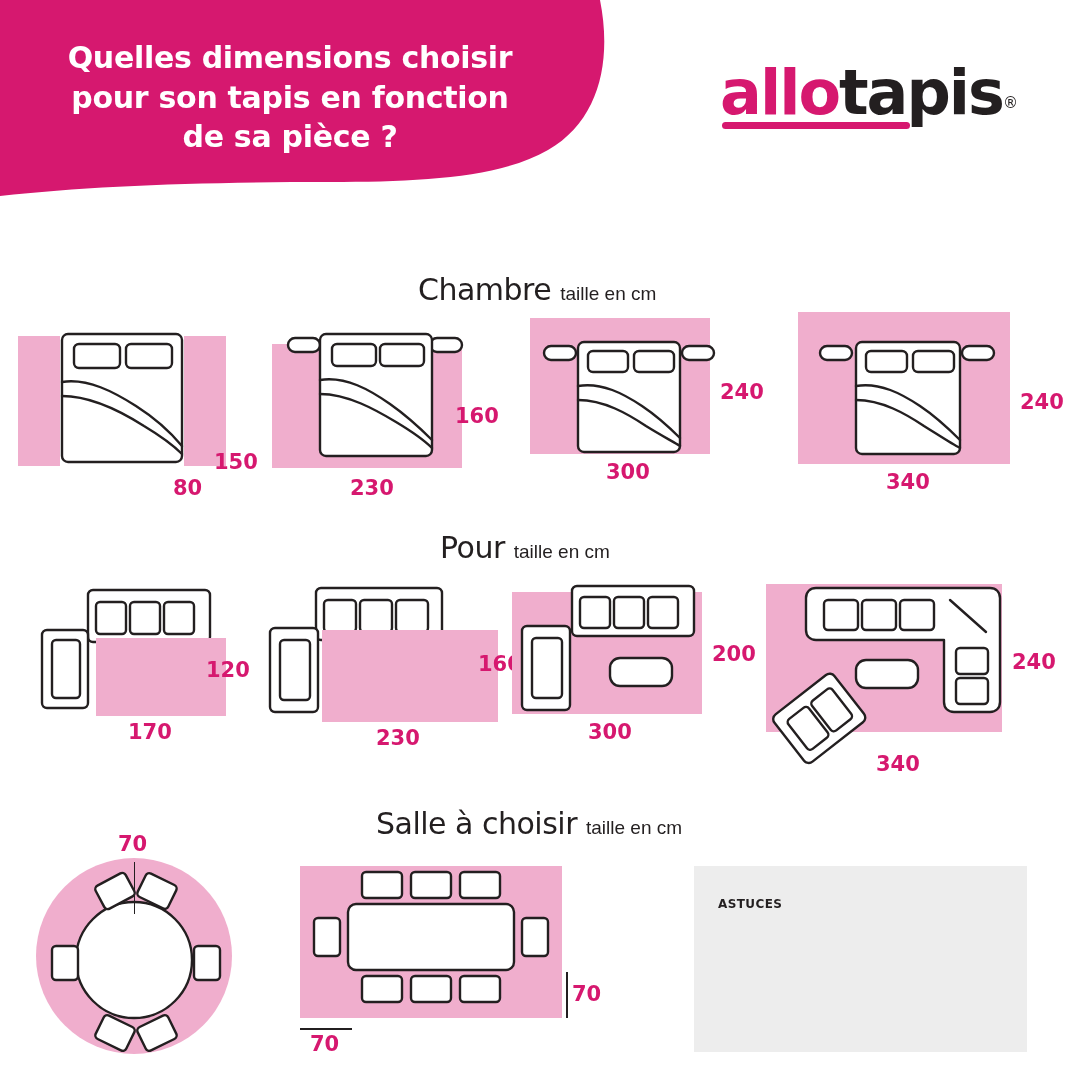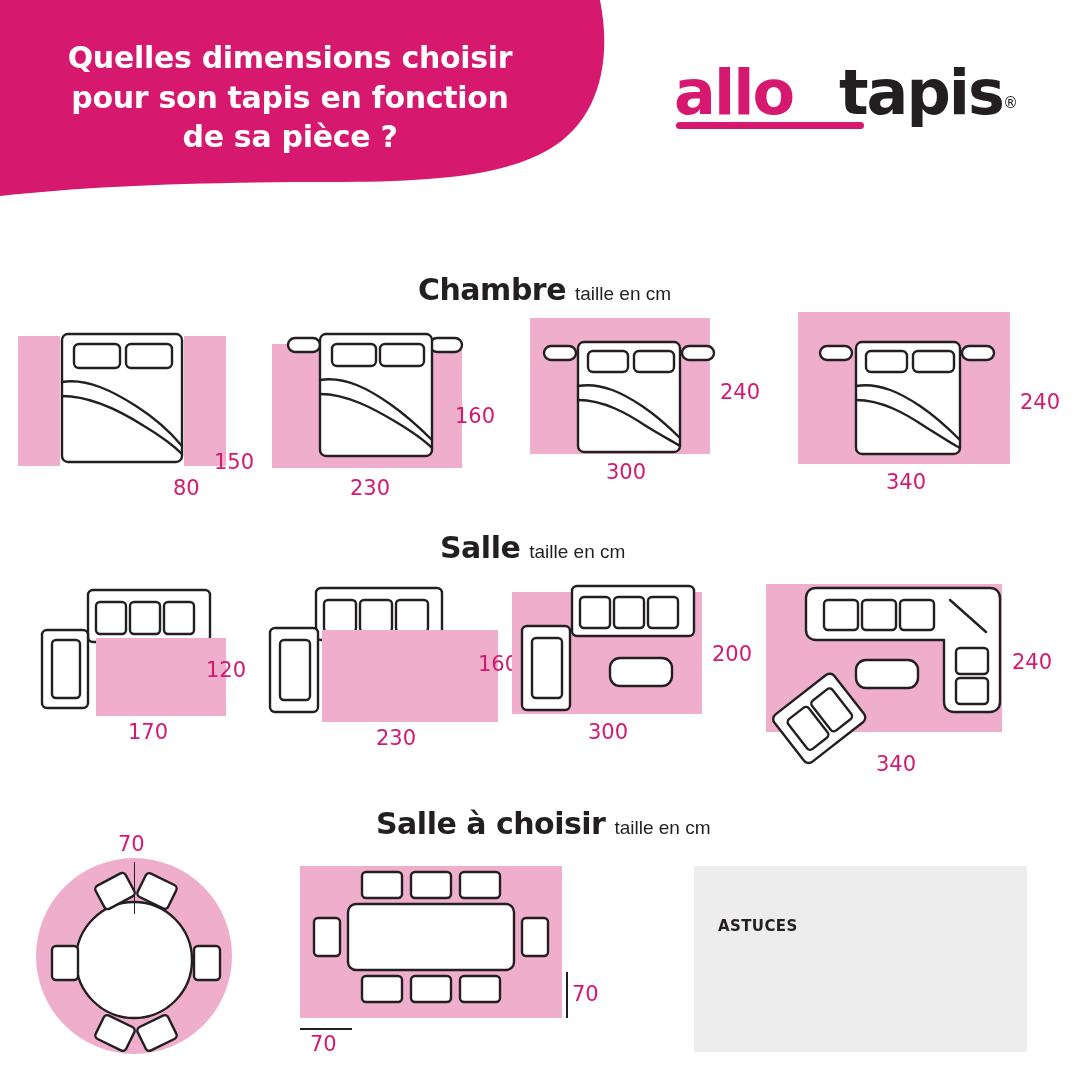--- a/index.html
+++ b/index.html
@@ -28,55 +28,55 @@
     white-space:pre-line;
   }
   #logo{
     position:absolute;right:62px;top:62px;
     font-family:"DejaVu Sans", sans-serif;
   }
   #logo .logo-text{
     font-size:62px;font-weight:bold;letter-spacing:-2px;line-height:1;
   }
   #logo .logo-allo{color:#d6186f;}
-  #logo .logo-tapis{color:#231f20;margin-left:46px;}
+  #logo .logo-tapis{color:#231f20;}
   #logo .logo-reg{
     font-size:15px;vertical-align:super;color:#231f20;font-weight:normal;
   }
   #logo .logo-underline{
     position:absolute;left:2px;top:60px;width:188px;height:7px;background:#d6186f;border-radius:4px;
   }
   
   .section-head{position:absolute;white-space:nowrap;}
   .section-head .sec-title{
     font-family:"DejaVu Sans", sans-serif;
-    font-weight:bold;font-size:30px;color:#231f20;letter-spacing:-0.5px;
+    font-weight:normal;font-size:30px;color:#231f20;letter-spacing:-0.5px;
   }
   .section-head .sec-sub{
     font-size:19px;color:#231f20;margin-left:9px;font-weight:normal;
   }
   
   .rug{position:absolute;background:#f0aecd;}
   .dim{
-    position:absolute;color:#d6186f;font-weight:normal;font-size:21px;
+    position:absolute;color:#d6186f;font-weight:bold;font-size:21px;
     font-family:"DejaVu Sans", sans-serif;white-space:nowrap;
   }
   .grp{position:absolute;}
   svg{overflow:visible;}
   .ln{fill:none;stroke:#231f20;stroke-width:2.4;stroke-linejoin:round;stroke-linecap:round;}
   .lnf{fill:#ffffff;stroke:#231f20;stroke-width:2.4;stroke-linejoin:round;stroke-linecap:round;}
   
   #tips-box{
     position:absolute;left:694px;top:866px;width:333px;height:186px;
     background:#ededed;
   }
   #tips-title{
     position:absolute;left:24px;top:31px;
     font-family:"DejaVu Sans", sans-serif;
-    font-weight:bold;font-size:15px;letter-spacing:0.4px;color:#231f20;margin-top:20px;
+    font-weight:bold;font-size:12px;letter-spacing:0.4px;color:#231f20;
   }
   #tips-body{
     position:absolute;left:24px;top:58px;width:278px;
     font-size:15.5px;line-height:1.63;color:#231f20;
   }
   .tick{position:absolute;background:#231f20;}
 </style>
 </head>
 <body>
 
@@ -153,21 +153,21 @@
     <rect x="48" y="13" width="41" height="21" rx="5" class="lnf"></rect>
     <rect x="95" y="13" width="41" height="21" rx="5" class="lnf"></rect>
     <path d="M38,48 C62,44 84,56 102,68 C120,80 132,92 142,102" class="ln"></path>
     <path d="M38,62 C64,62 88,76 106,88 C122,98 134,106 142,110" class="ln"></path>
   </svg>
   <div class="dim" style="left:222px;top:78px;">240</div>
   <div class="dim" style="left:88px;top:158px;">340</div>
 </div>
 
 <div class="section-head" style="left:440px;top:530px;">
-  <span class="sec-title">Salle</span><span class="sec-sub">taille en cm</span>
+  <span class="sec-title">Pour</span><span class="sec-sub">taille en cm</span>
 </div>
 
 <div class="grp" style="left:34px;top:586px;">
   <div class="rug" style="left:62px;top:52px;width:130px;height:78px;"></div>
   <svg width="200" height="145" viewBox="0 0 200 145">
     <rect x="54" y="4" width="122" height="52" rx="5" class="lnf"></rect>
     <rect x="62" y="16" width="30" height="32" rx="4" class="lnf"></rect>
     <rect x="96" y="16" width="30" height="32" rx="4" class="lnf"></rect>
     <rect x="130" y="16" width="30" height="32" rx="4" class="lnf"></rect>
     <rect x="8" y="44" width="46" height="78" rx="5" class="lnf"></rect>

